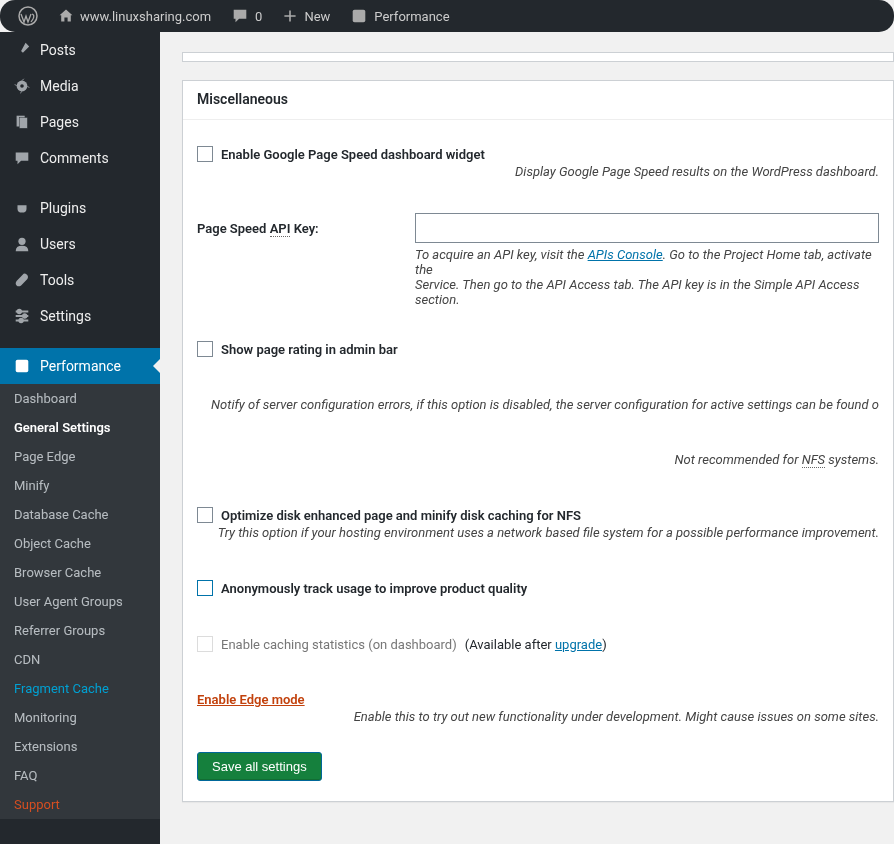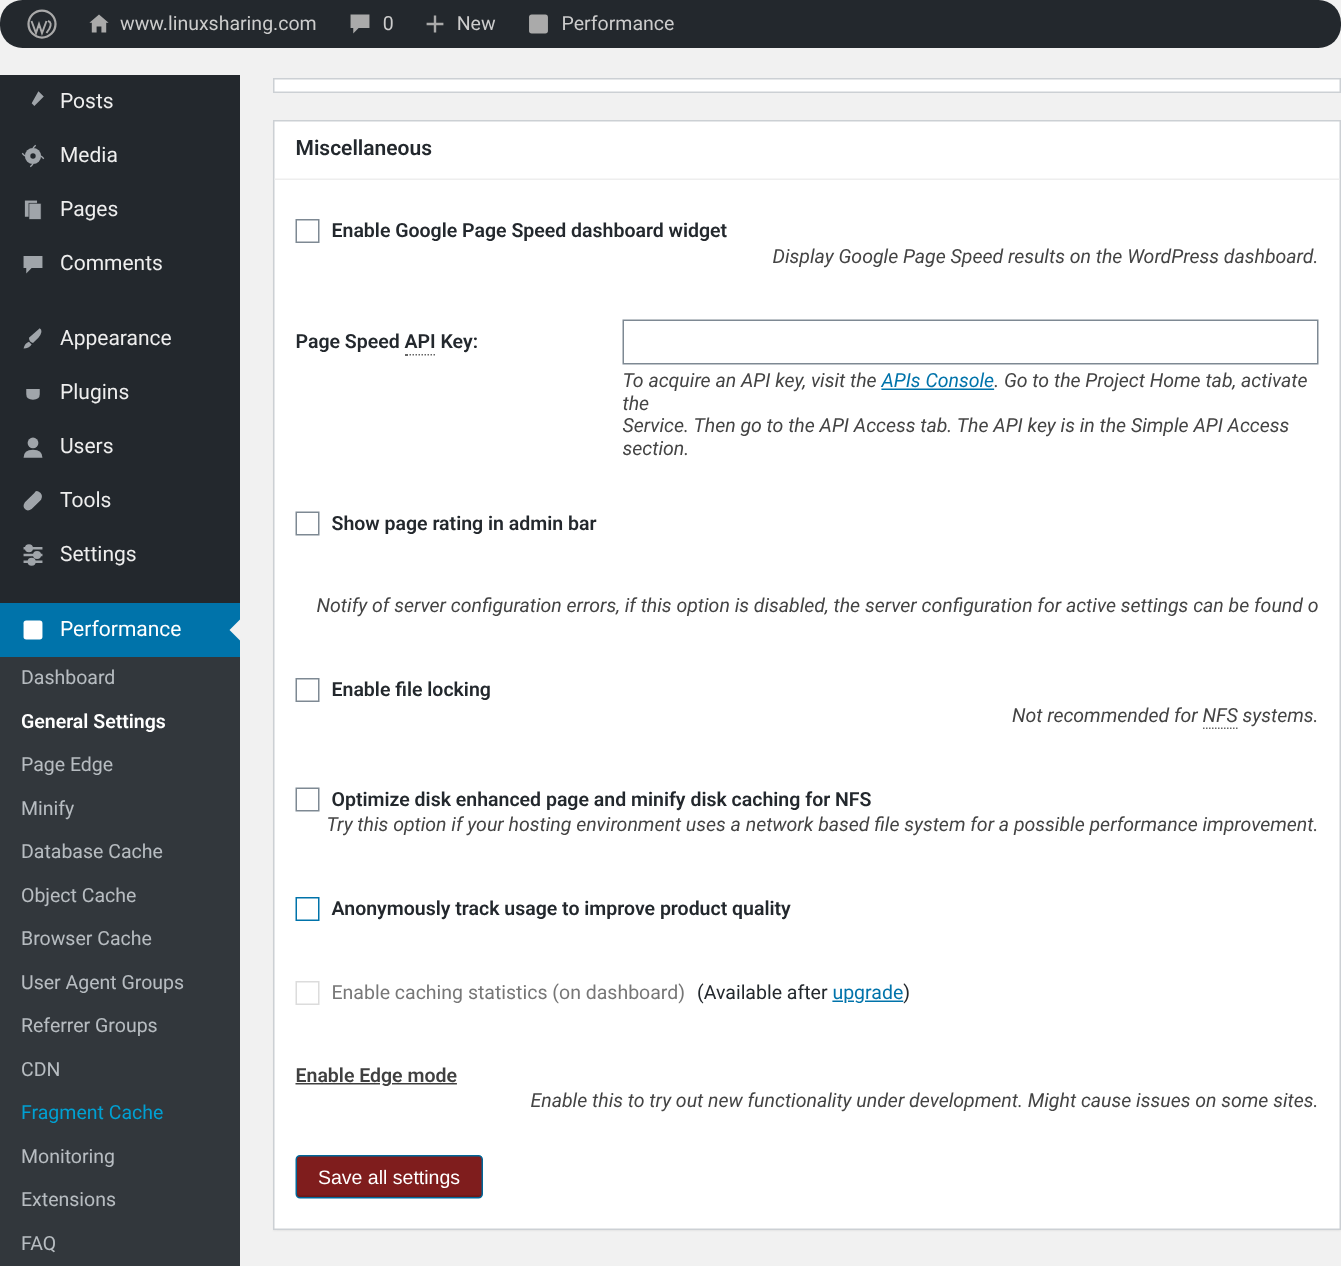--- a/index.html
+++ b/index.html
@@ -21,21 +21,21 @@
   gap: 0;
   border-radius: 15px;
 }
 #toolbar .tbitem {
   display: flex; align-items: center; gap: 6px;
   padding: 0 10px; height: 32px; color: #ccc; font-size: 13px;
 }
 #toolbar svg, .menusvg { flex-shrink: 0; }
 #sidebar {
   position: absolute;
-  top: 50px; left: 0;
+  top: 32px; left: 0;
   width: 160px;
   bottom: 0;
   background: #23282d;
   color: #eee;
   overflow-y: auto;
 }
 .menu-item {
   display: flex; align-items: center; gap: 8px;
   padding: 8px 12px; color: #eee; font-size: 14px;
 }
@@ -98,26 +98,26 @@
 .desc { font-style: italic; color: #444; font-size: 13px; margin-top: 2px; text-align: right; }
 .kv { display: flex; align-items: center; }
 .kv .k { width: 218px; font-weight: 600; font-size: 13px; color: #23282d; }
 .kv input[type="text"] {
   flex: 1; height: 30px; padding: 4px 8px;
   border: 1px solid #7e8993; background: #fff;
 }
 .hint { margin-left: 218px; font-style: italic; color: #444; font-size: 13px; margin-top: 4px; }
 .dotted { border-bottom: 1px dotted #666; }
 a.link { color: #0073aa; text-decoration: underline; }
-a.edge { color: #404040; font-weight: 600; text-decoration: underline; }
+a.edge { color: #c2410c; font-weight: 600; text-decoration: underline; }
 .paren { font-size: 13px; color: #23282d; }
 .save-btn {
   margin-top: 28px;
   display: inline-block;
-  background: #7f1d1d; color: #fff;
+  background: #15803d; color: #fff;
   border: 1px solid #006799;
   border-radius: 3px;
   padding: 6px 14px; font-size: 13px;
   box-shadow: inset 0 -1px 0 rgba(0,0,0,.15);
 }
 .ico { width: 20px; height: 20px; display: inline-flex; align-items: center; justify-content: center; }
 </style>
 </head>
 <body>
 
@@ -184,28 +184,20 @@
   </div>
   <div class="menu-item">
     <span class="ico">
         <svg width="18" height="18" viewBox="0 0 20 20" fill="#a0a5aa">
           <path d="M3 4 H17 V13 H9 L5 17 V13 H3 Z"></path>
         </svg>
       </span>
     <span class="lbl">Comments</span>
   </div>
   <div style="height:14px"></div>
-  <div class="menu-item">
-    <span class="ico">
-        <svg width="18" height="18" viewBox="0 0 20 20" fill="#a0a5aa">
-          <path d="M15 2 Q18 4 14 9 L10 13 Q7 12 7 9 Z M7 12 Q4 13 3 17 Q7 17 9 14"></path>
-        </svg>
-      </span>
-    <span class="lbl">Appearance</span>
-  </div>
   <div class="menu-item">
     <span class="ico">
         <svg width="18" height="18" viewBox="0 0 20 20" fill="#a0a5aa">
           <path d="M7 3 V7 M13 3 V7 M5 7 H15 V11 Q15 15 10 15 Q5 15 5 11 Z M10 15 V18"></path>
         </svg>
       </span>
     <span class="lbl">Plugins</span>
   </div>
   <div class="menu-item">
     <span class="ico">
@@ -297,24 +289,20 @@
           <input type="checkbox" style="">
           <span class="cb-label">Show page rating in admin bar</span>
         </label>
       </div>
 
       <div class="row" style="margin-top:40px">
         <div class="desc">Notify of server configuration errors, if this option is disabled, the server configuration for active settings can be found o</div>
       </div>
 
       <div class="row" style="margin-top:40px">
-        <label class="cb-row">
-          <input type="checkbox" style="">
-          <span class="cb-label">Enable file locking</span>
-        </label>
         <div class="desc">
           <span>Not recommended for </span><span class="dotted">NFS</span><span> systems.</span>
         </div>
       </div>
 
       <div class="row" style="margin-top:40px">
         <label class="cb-row">
           <input type="checkbox" style="">
           <span class="cb-label">Optimize disk enhanced page and minify disk caching for NFS</span>
         </label>

